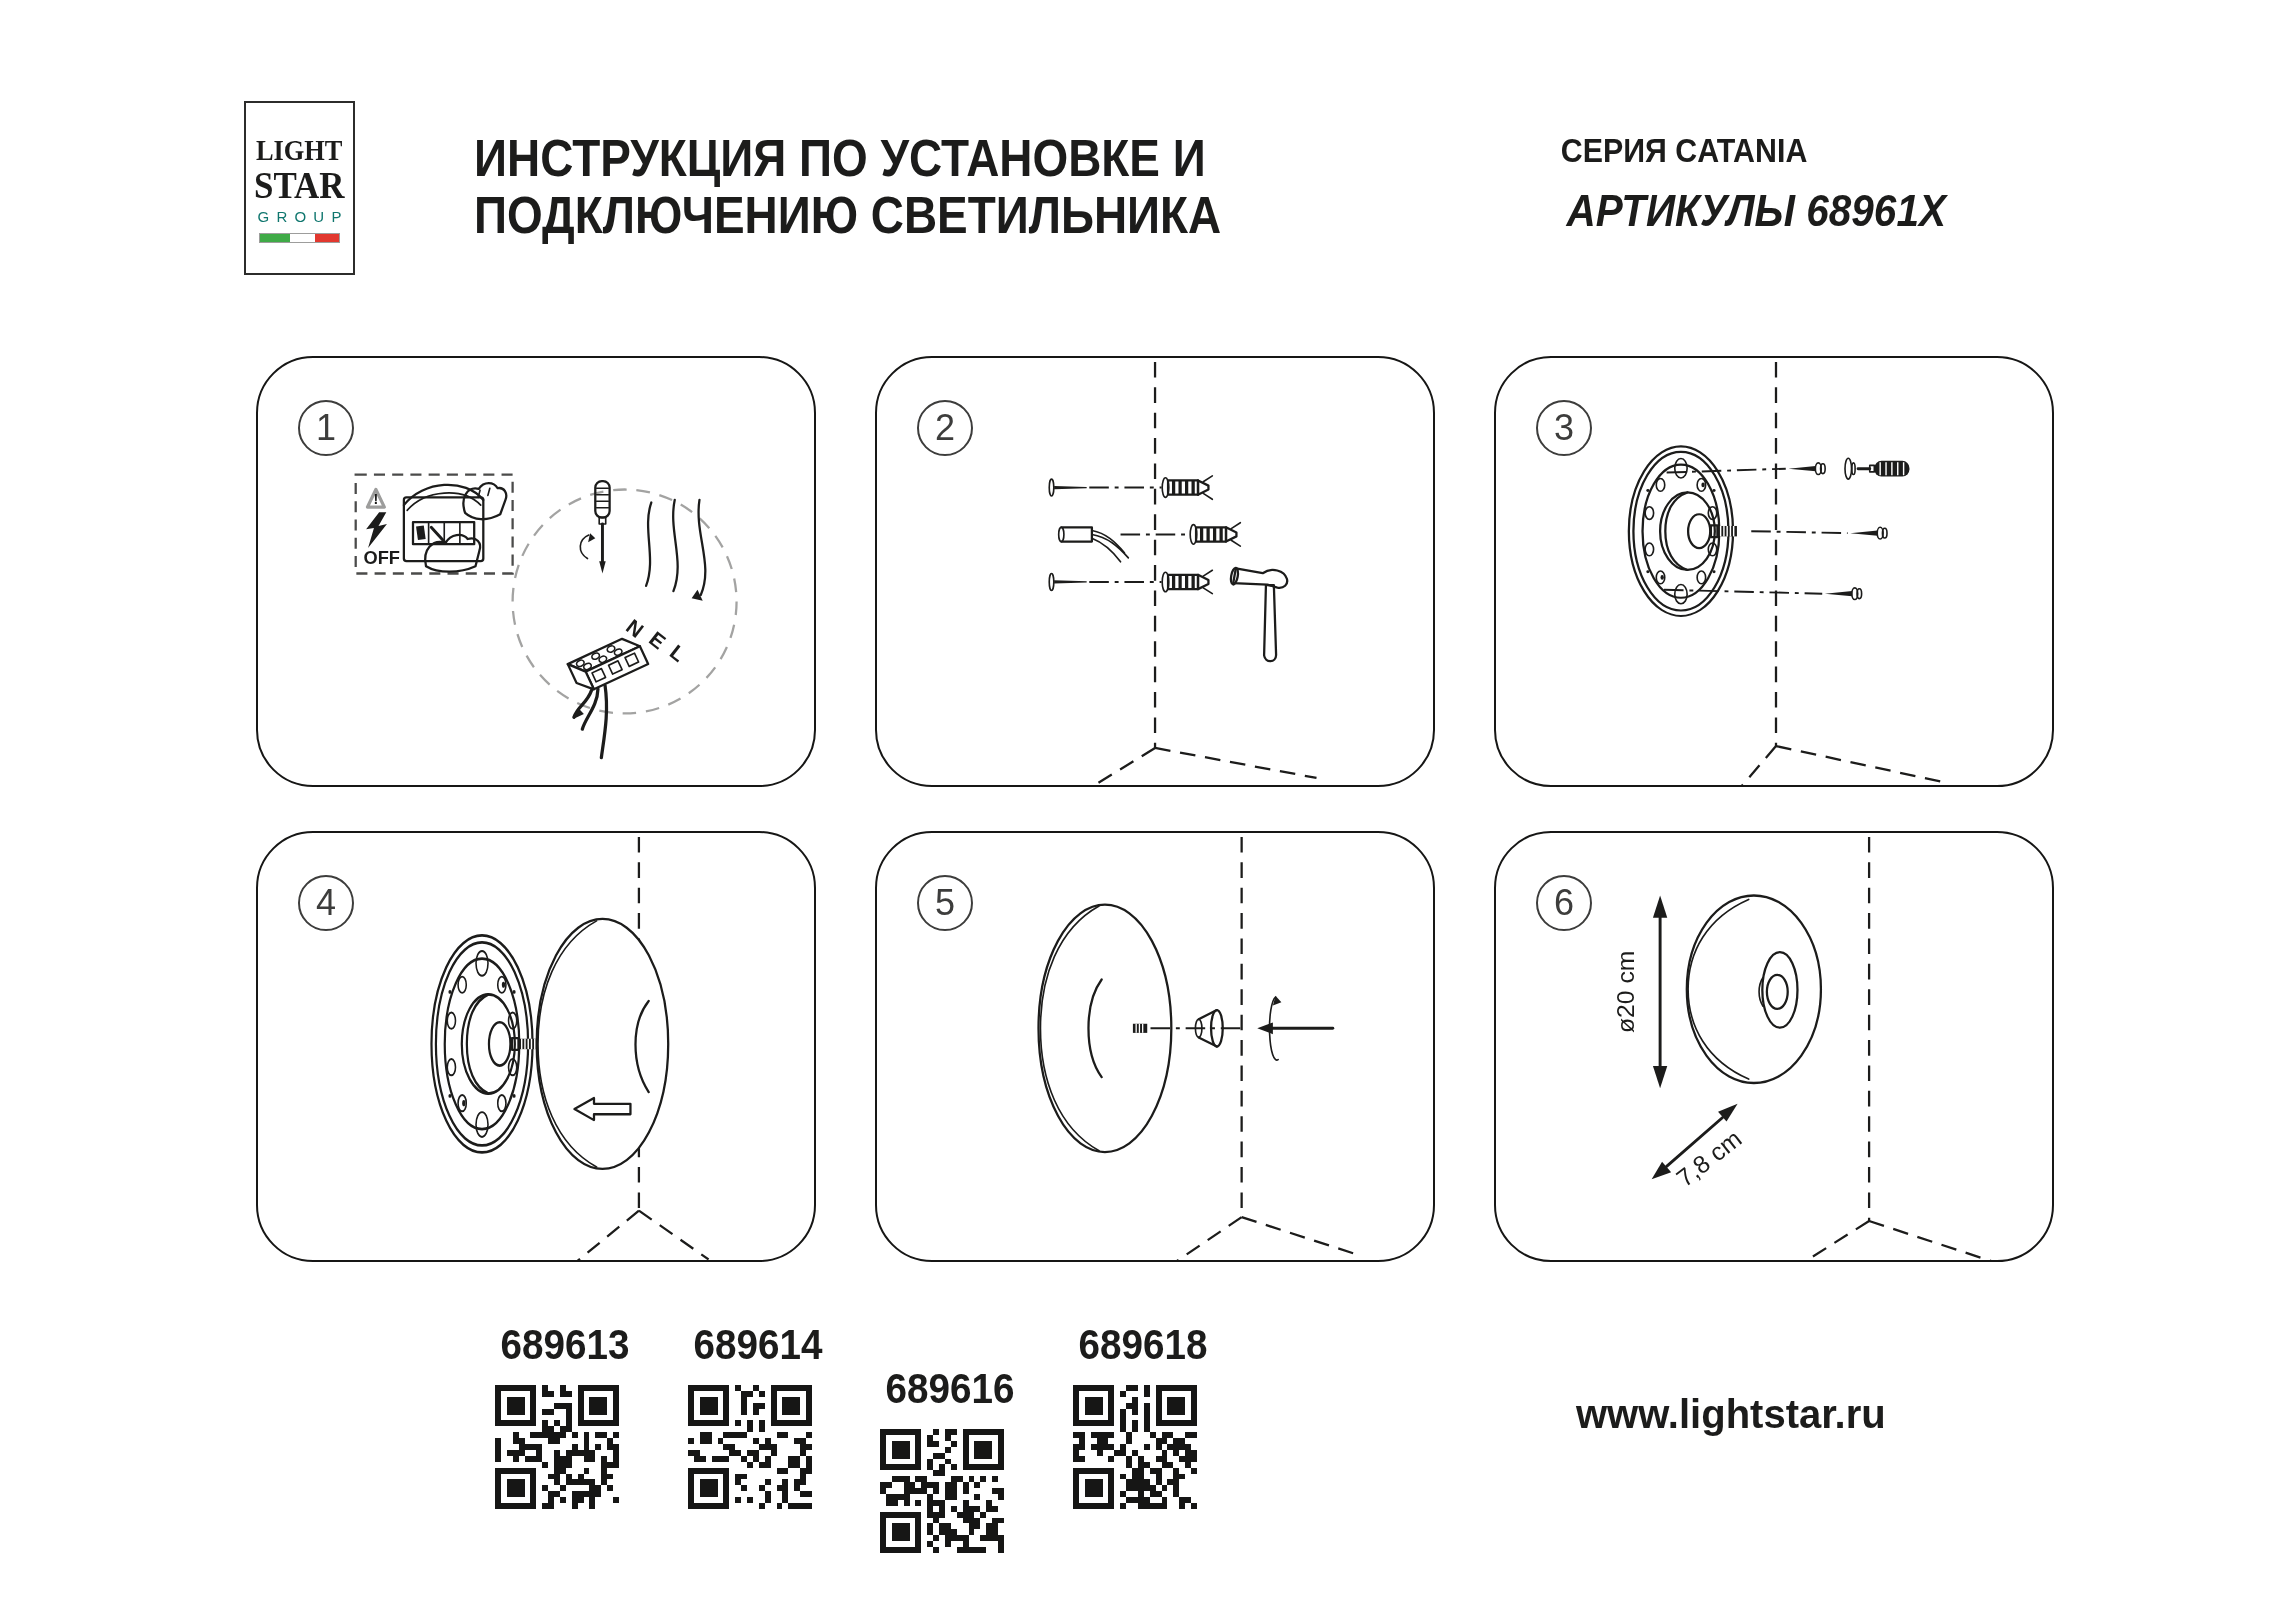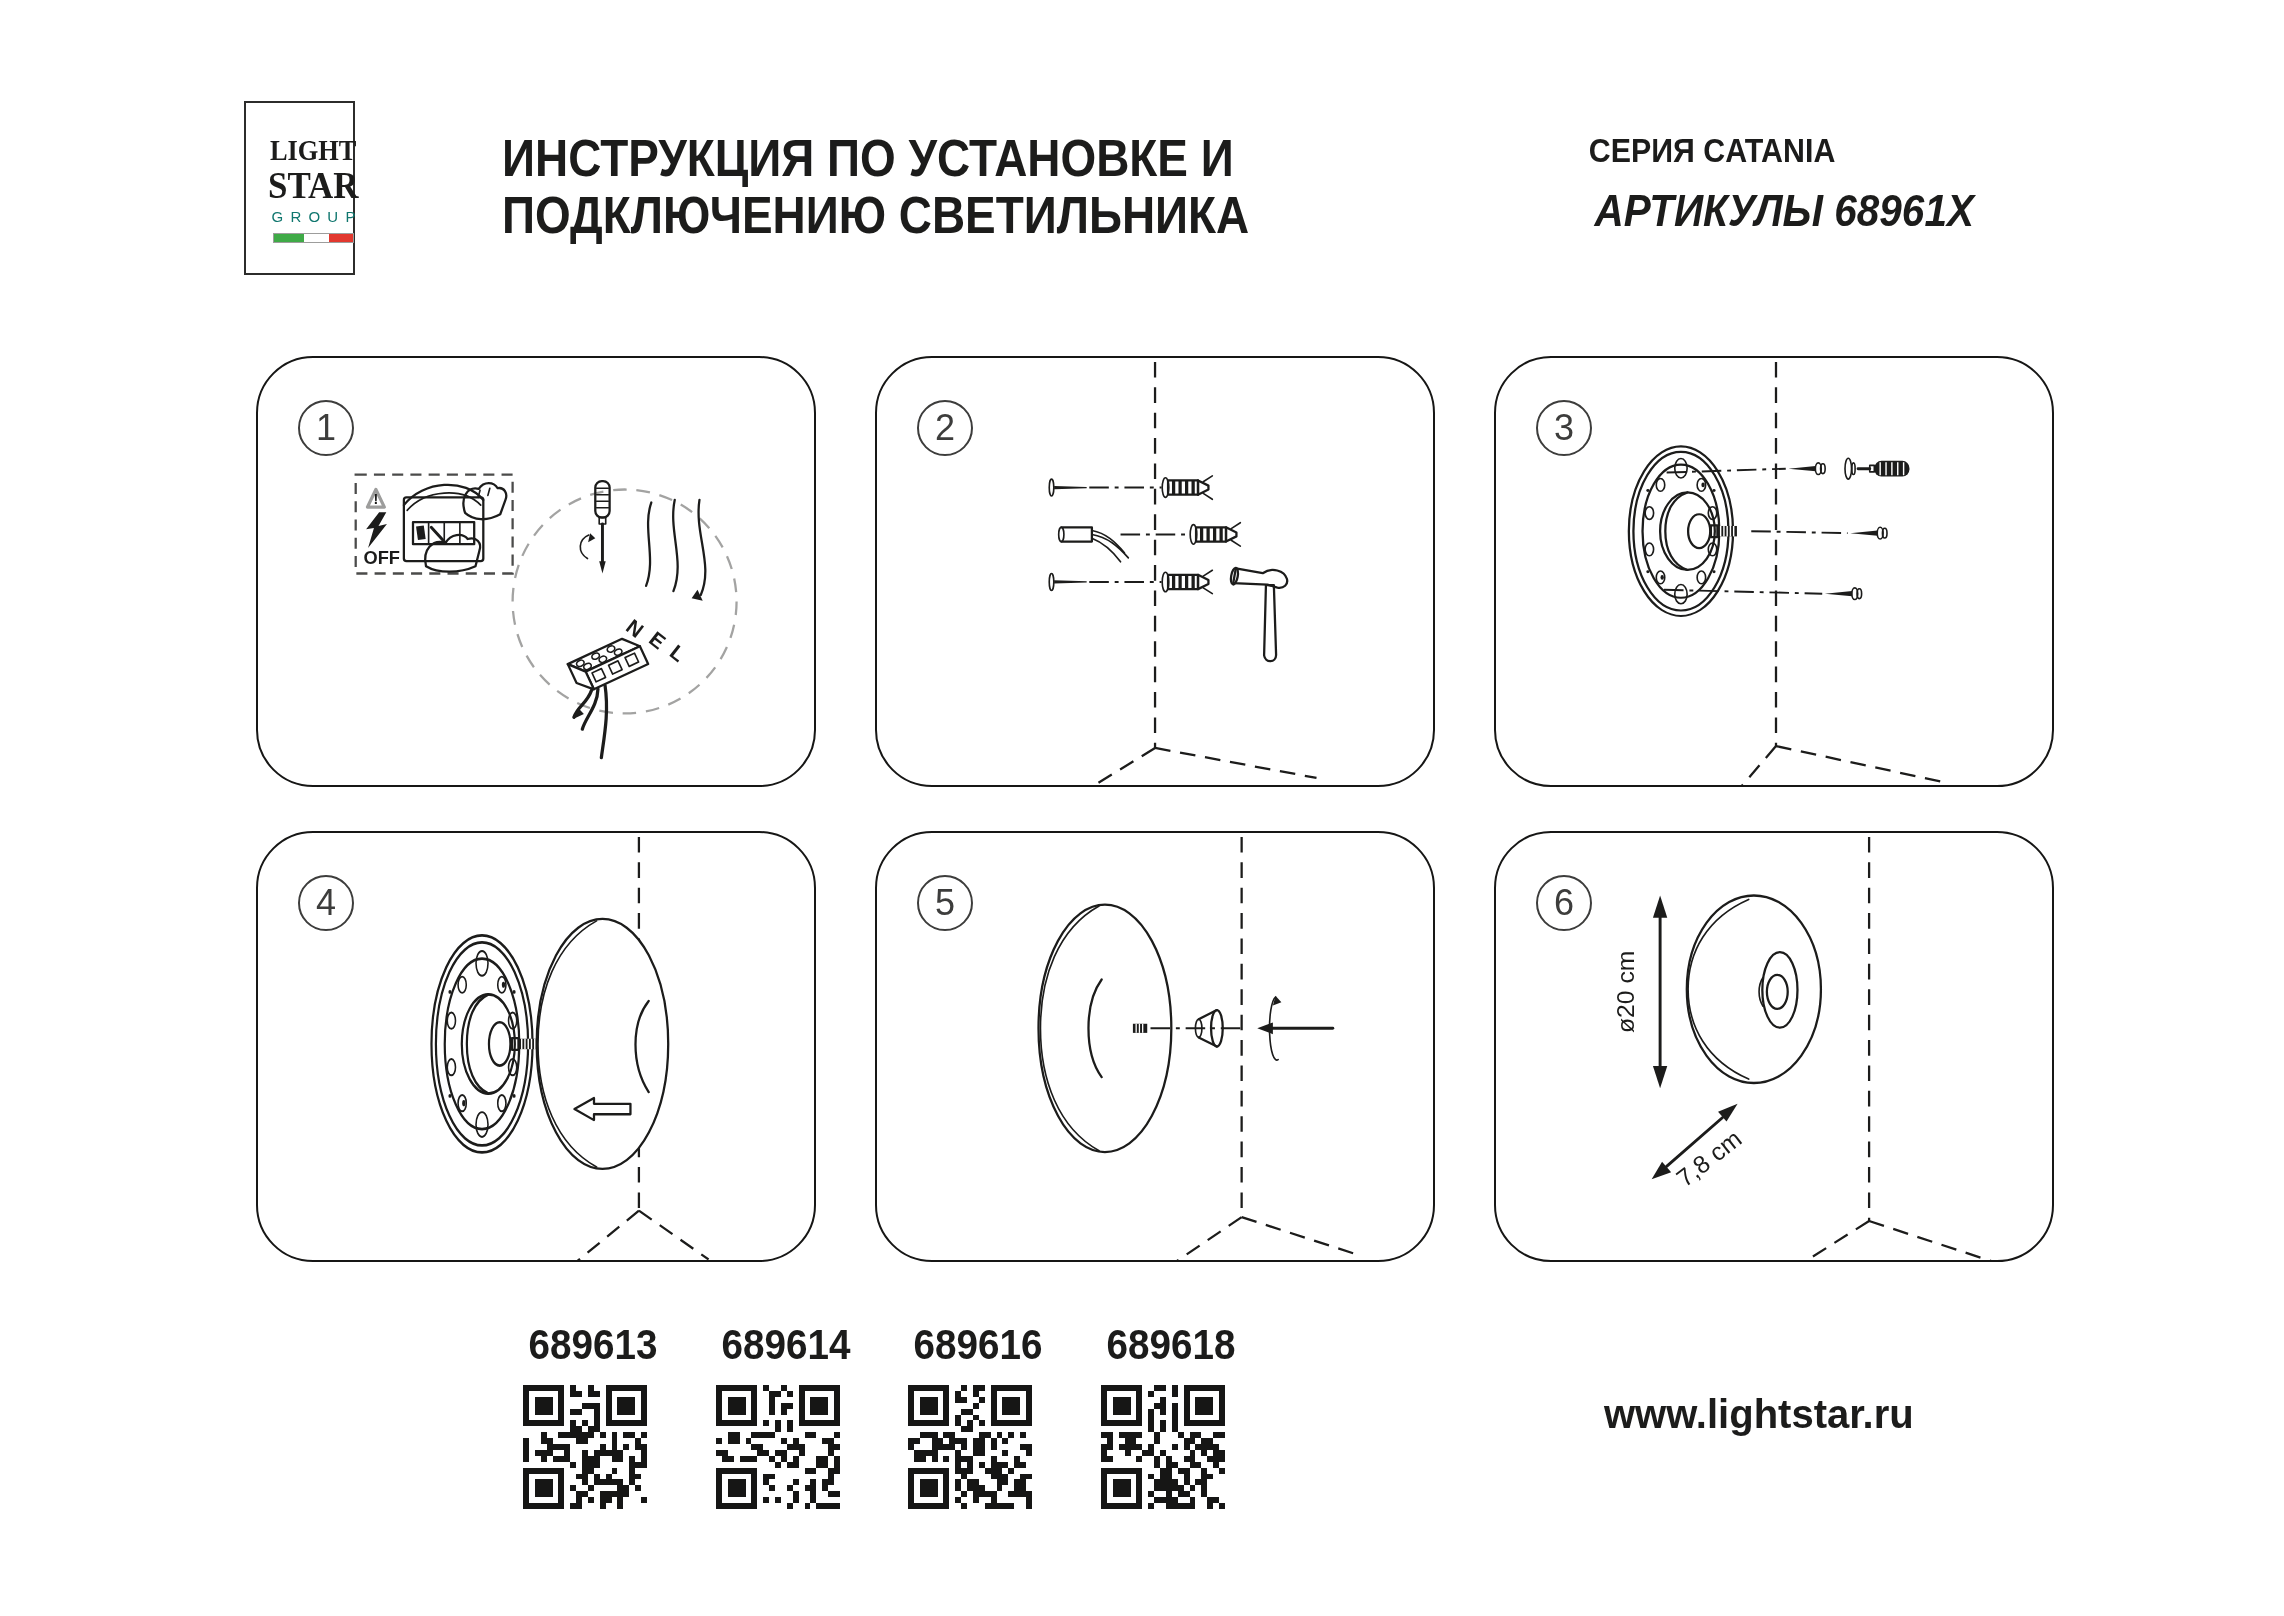--- a/index.html
+++ b/index.html
@@ -1,18 +1,18 @@
 <!DOCTYPE html>
 <html style="font-size:10.4px"><head>
 <meta charset="utf-8">
 <style>
   html,body{margin:0;padding:0;background:#fff;}
   body{width:2284px;height:1616px;position:relative;overflow:hidden;
        font-family:"Liberation Sans", sans-serif;color:#1c1c1b;}
-  .abs{position:absolute;padding-left:28px;}
+  .abs{position:absolute;}
   .cond{display:inline-block;transform:scaleX(.9);transform-origin:left top;white-space:nowrap;}
   .condc{display:inline-block;transform:scaleX(.92);transform-origin:center top;white-space:nowrap;}
 
   
   .logo{left:244px;top:101px;width:111px;height:174px;border:2.6px solid #2c2c2b;
         display:flex;flex-direction:column;align-items:center;justify-content:center;box-sizing:border-box;}
   .logo-w1{font-family:"Liberation Serif", serif;font-weight:700;font-size:30px;line-height:33px;letter-spacing:0px;transform:scaleX(.88);}
   .logo-w2{font-family:"Liberation Serif", serif;font-weight:700;font-size:38px;line-height:38px;transform:scaleX(.92);}
   .logo-w3{font-size:15px;font-weight:400;color:#0f766e;letter-spacing:7.2px;text-indent:7.2px;margin-top:3.9px;}
   .logo-flag{margin-top:7.8px;width:79px;height:8.5px;border:1.3px solid #9d9d9c;display:flex;box-sizing:content-box;}
@@ -781,21 +781,21 @@
         <rect x="5" y="20" width="1" height="1"></rect>
         <rect x="6" y="20" width="1" height="1"></rect>
         <rect x="12" y="20" width="1" height="1"></rect>
         <rect x="15" y="20" width="1" height="1"></rect>
         <rect x="17" y="20" width="1" height="1"></rect>
         <rect x="18" y="20" width="1" height="1"></rect>
         <rect x="19" y="20" width="1" height="1"></rect>
         <rect x="20" y="20" width="1" height="1"></rect>
       </svg></div>
 </div>
-<div class="abs article" style="left:880px;">
+<div class="abs article" style="left:880px;margin-top:44px;">
   <div class="code"><span class="condc">689616</span></div>
   <div class="qr"><svg width="124" height="124" viewBox="0 0 21 21" style="shape-rendering:crispEdges" fill="#161615">
         <rect x="0" y="0" width="1" height="1"></rect>
         <rect x="1" y="0" width="1" height="1"></rect>
         <rect x="2" y="0" width="1" height="1"></rect>
         <rect x="3" y="0" width="1" height="1"></rect>
         <rect x="4" y="0" width="1" height="1"></rect>
         <rect x="5" y="0" width="1" height="1"></rect>
         <rect x="6" y="0" width="1" height="1"></rect>
         <rect x="9" y="0" width="1" height="1"></rect>

